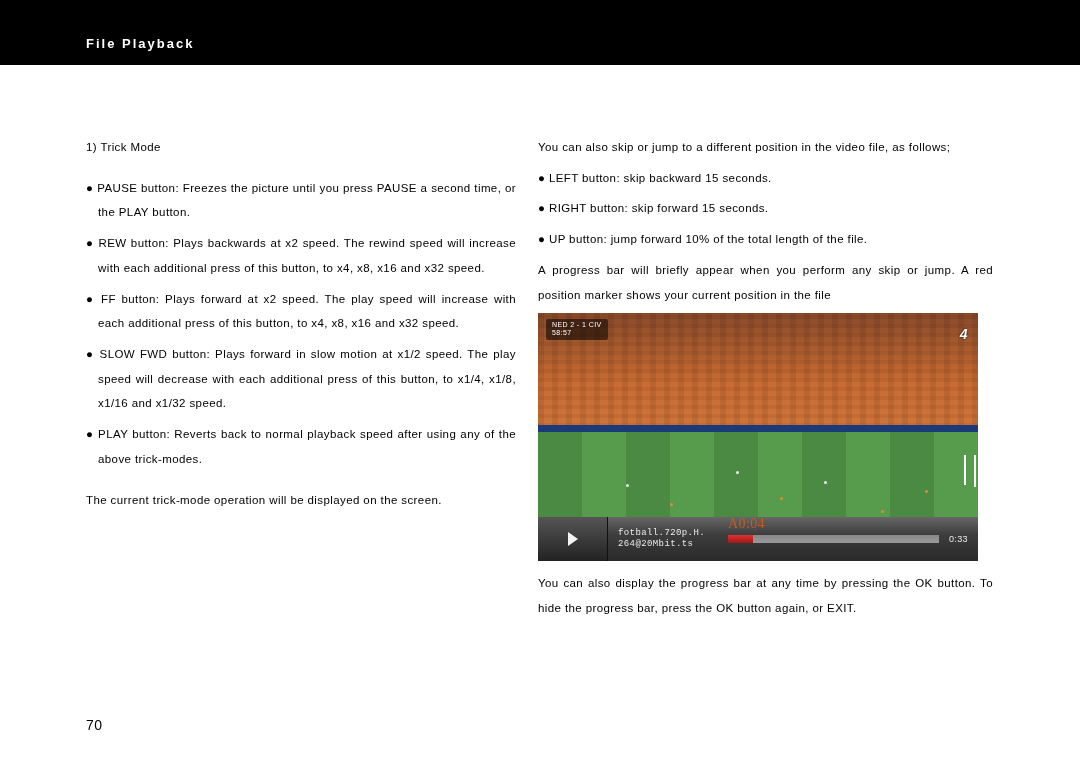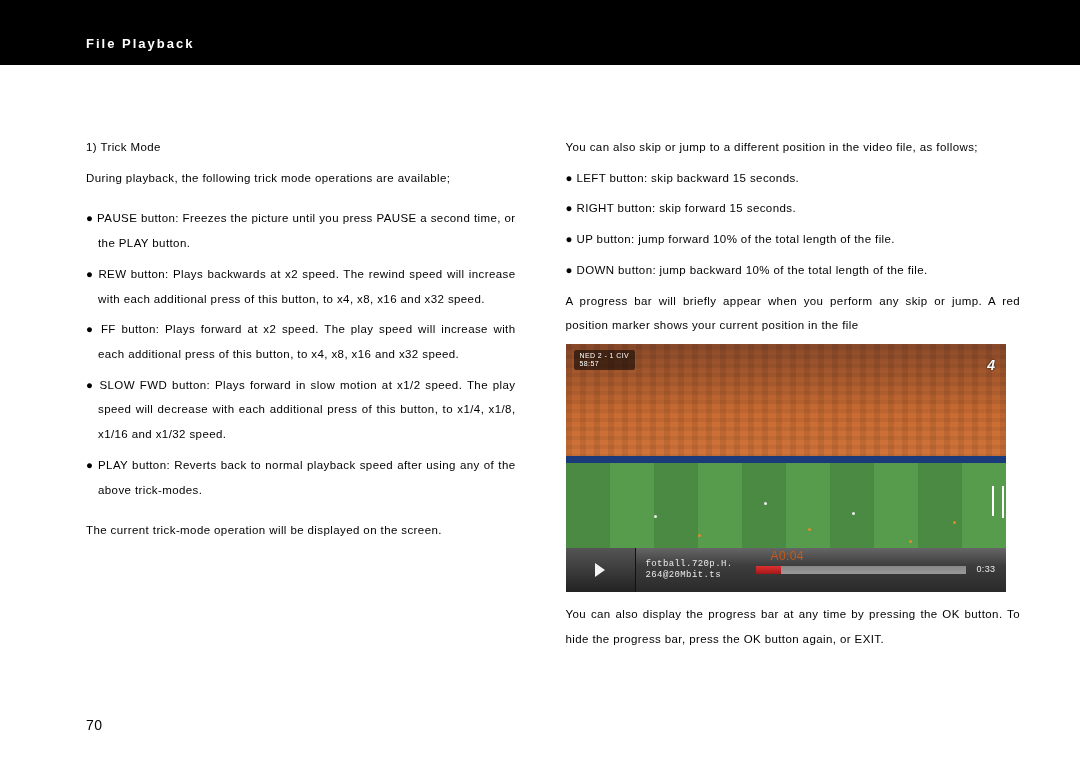--- a/index.html
+++ b/index.html
@@ -22,21 +22,21 @@
   }
   .header-title {
     color: #fff;
     font-size: 13px;
     letter-spacing: 2px;
     font-weight: bold;
   }
   .content {
     display: flex;
     padding: 70px 60px 0 86px;
-    gap: 50px;
+    gap: 22px;
   }
   .col {
     width: 430px;
     line-height: 2.15;
     letter-spacing: 0.4px;
   }
   .col-right { width: 455px; }
   .p { margin-bottom: 6px; }
   .justify { text-align: justify; text-justify: inter-word; }
   .bullet { padding-left: 12px; text-indent: -12px; }
@@ -127,52 +127,50 @@
     background: linear-gradient(#888,#999);
     position:relative;
     margin-right:10px;
   }
   .progress-fill {
     position:absolute; left:0; top:0; bottom:0;
     width:12%;
     background: linear-gradient(#e03030,#a01818);
   }
   .time-start {
-    position:absolute; left:15px; bottom:4px;
-    font-size:12px; color:#c95a1a;
+    position:absolute; left:0; bottom:4px;
+    font-size:14px; color:#c95a1a;font-family:Liberation Serif, serif;
   }
   .time-end { font-size:9px; }
   .dot { position:absolute; width:3px; height:3px; border-radius:50%; }
 </style>
 </head>
 <body>
 
 <div class="header-bar">
   <div class="header-title">File Playback</div>
 </div>
 
 <div class="content">
 
   <div class="col">
     <div class="p">1) Trick Mode</div>
-    <div class="p">During playback, the following trick mode operations are available;</div>
     <div class="p bullet justify section-gap">● PAUSE button: Freezes the picture until you press PAUSE a second time, or the PLAY button.</div>
     <div class="p bullet justify">● REW button: Plays backwards at x2 speed.  The rewind speed will increase with each additional press of this button, to x4, x8, x16 and x32 speed.</div>
     <div class="p bullet justify">● FF button: Plays forward at x2 speed.  The play speed will increase with each additional press of this button, to x4, x8, x16 and x32 speed.</div>
     <div class="p bullet justify">● SLOW FWD button: Plays forward in slow motion at x1/2 speed.  The play speed will decrease with each additional press of this button, to x1/4, x1/8, x1/16 and x1/32 speed.</div>
     <div class="p bullet justify">● PLAY button: Reverts back to normal playback speed after using any of the above trick-modes.</div>
     <div class="p section-gap">The current trick-mode operation will be displayed on the screen.</div>
   </div>
 
   <div class="col col-right">
     <div class="p justify">You can also skip or jump to a different position in the video file, as follows;</div>
     <div class="p bullet">● LEFT button: skip backward 15 seconds.</div>
     <div class="p bullet">● RIGHT button: skip forward 15 seconds.</div>
     <div class="p bullet">● UP button: jump forward 10% of the total length of the file.</div>
-    <div class="p bullet">● DOWN button: jump backward 10% of the total length of the file.</div>
     <div class="p justify">A progress bar will briefly appear when you perform any skip or jump.  A red position marker shows your current position in the file</div>
 
     <div class="video-box">
       <div class="stands-top"></div>
       <div class="ad-board"></div>
       <div class="pitch">
         <span class="dot" style="left:20%; top:40%; background:#eee"></span>
         <span class="dot" style="left:30%; top:55%; background:#e38b2a"></span>
         <span class="dot" style="left:45%; top:30%; background:#eee"></span>
         <span class="dot" style="left:55%; top:50%; background:#e38b2a"></span>

